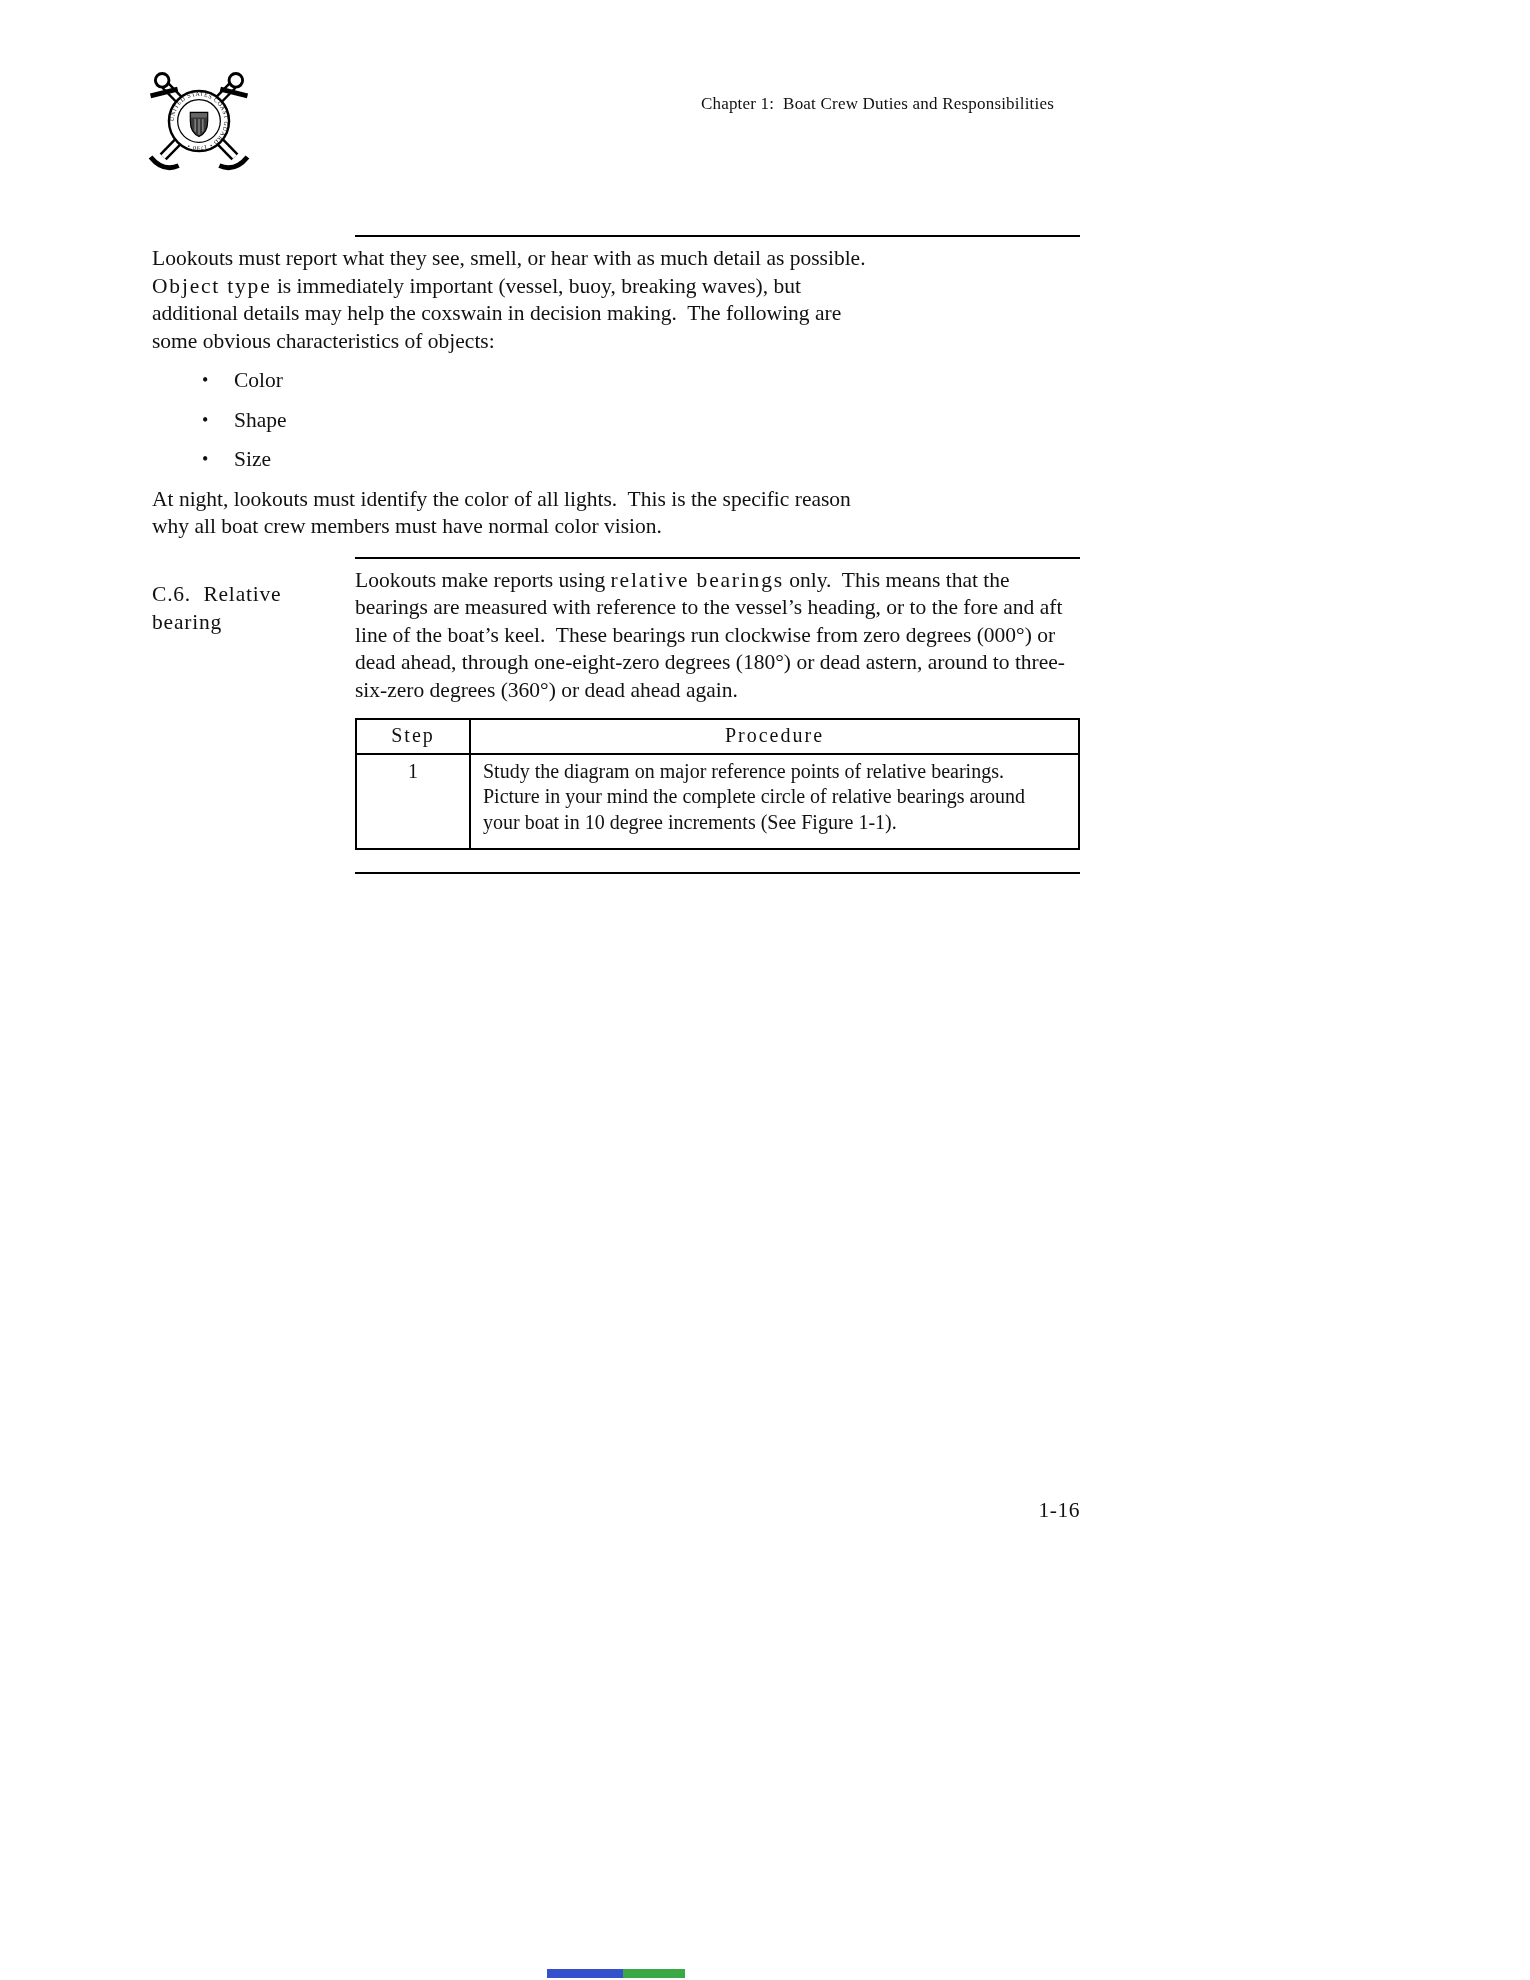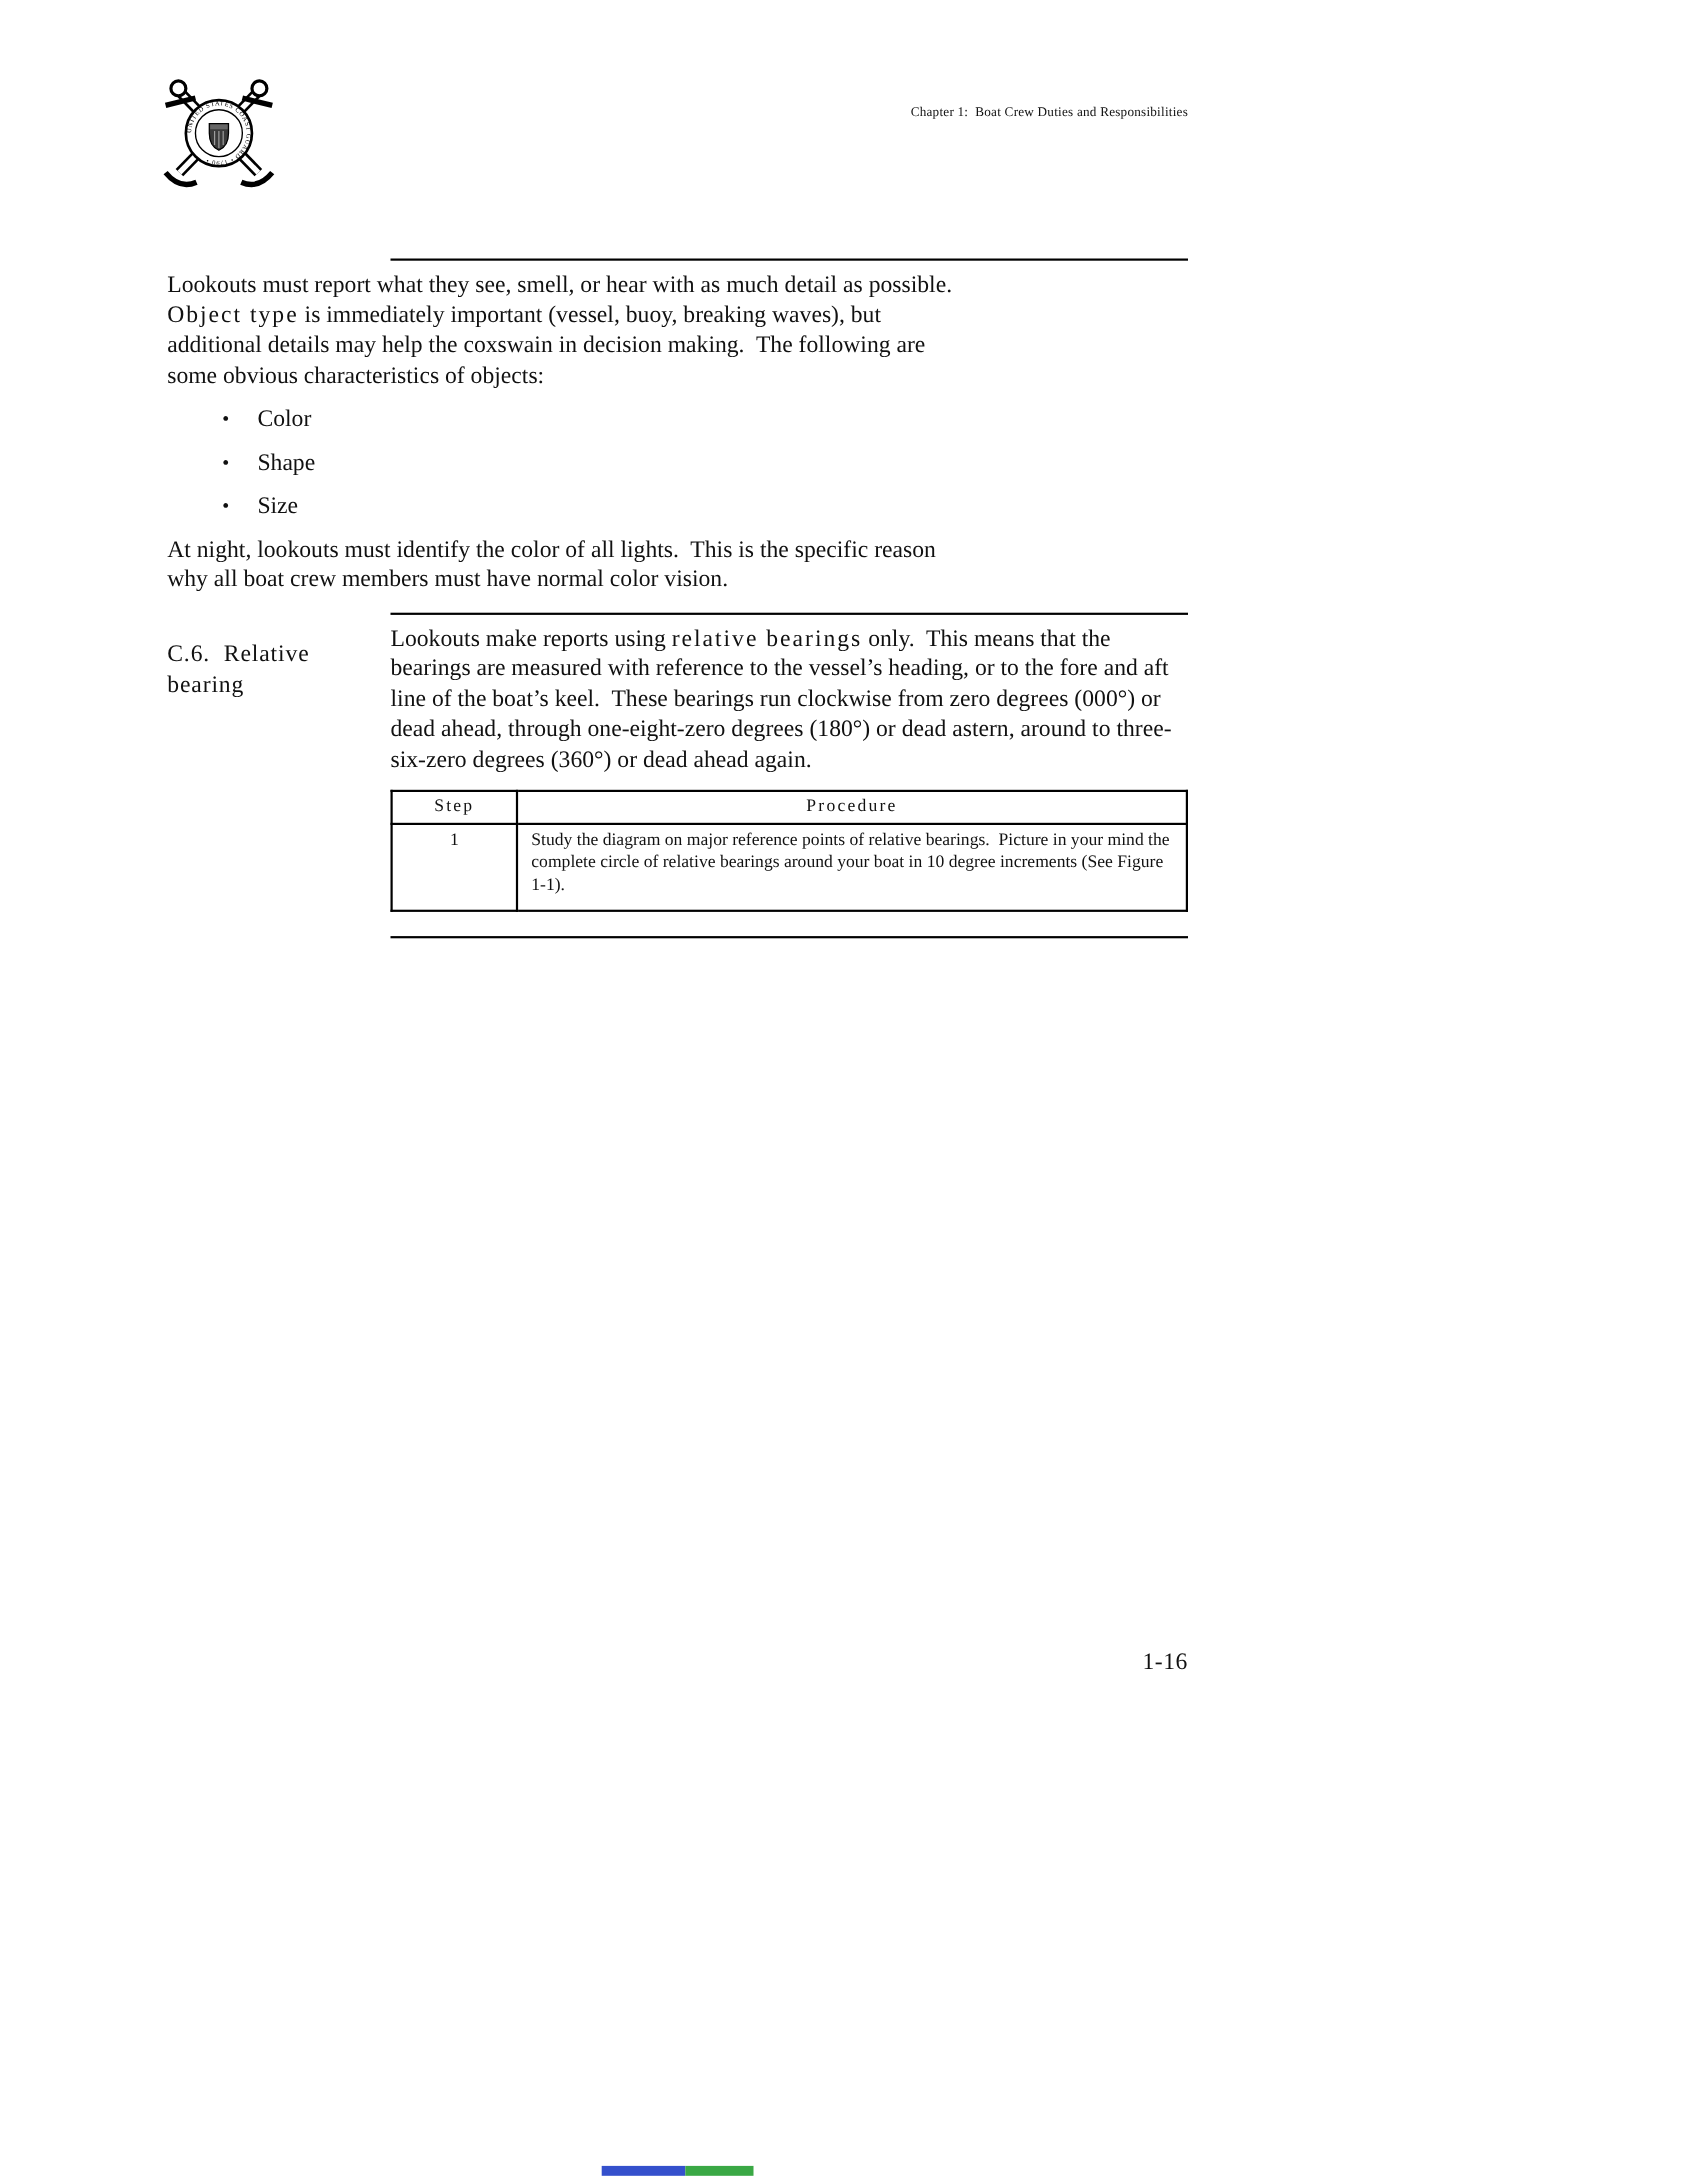--- a/index.html
+++ b/index.html
@@ -20,22 +20,22 @@
     left: 136px;
     top: 64px;
     width: 126px;
     height: 118px;
   }
 
   
   .chapter-header {
     position: absolute;
     top: 94px;
-    right: 450px;
-    font-size: 12px;
+    right: 476px;
+    font-size: 17px;
     white-space: pre;
     letter-spacing: 0.2px;
   }
 
   
   .main {
     position: absolute;
     left: 152px;
     top: 235px;
     width: 928px;
@@ -87,21 +87,21 @@
     flex: 0 0 32px;
     font-size: 18px;
     line-height: 27px;
   }
 
   
   table.steps {
     border-collapse: collapse;
     width: 725px;
     margin-top: 14px;
-    font-size: 16px;
+    font-size: 20px;
     line-height: 1.28;
   }
   table.steps th, table.steps td {
     border: 2px solid #000;
   }
   table.steps th {
     font-weight: normal;
     letter-spacing: 2px;
     padding: 3px 6px 4px 6px;
     text-align: center;

